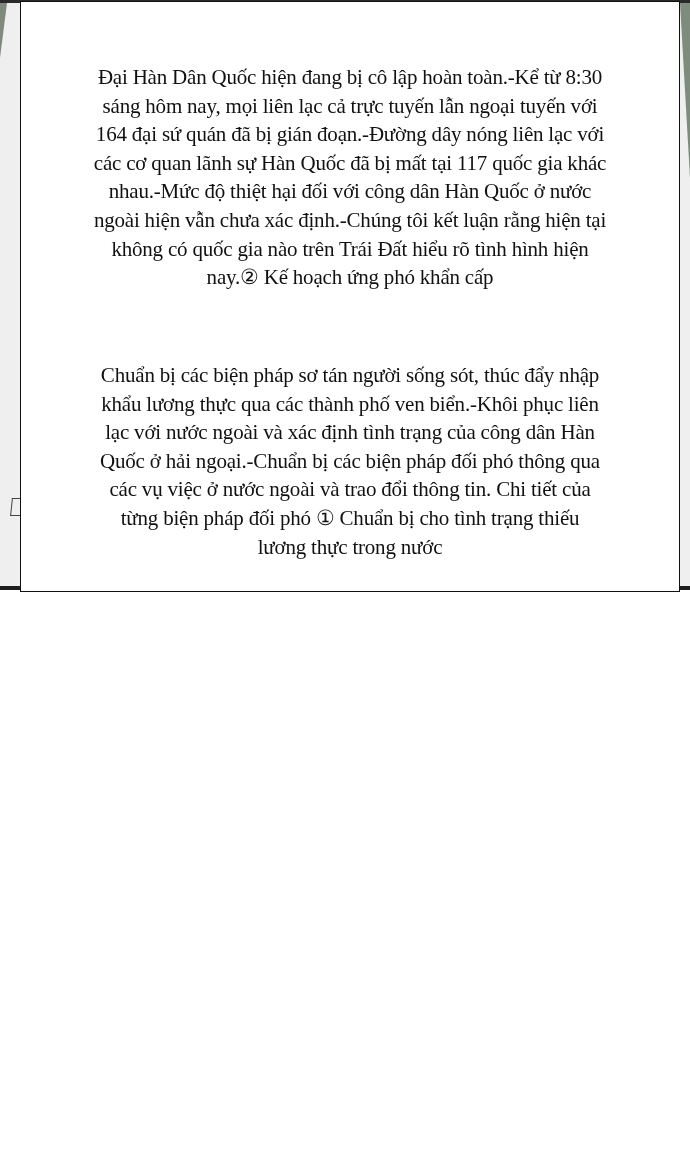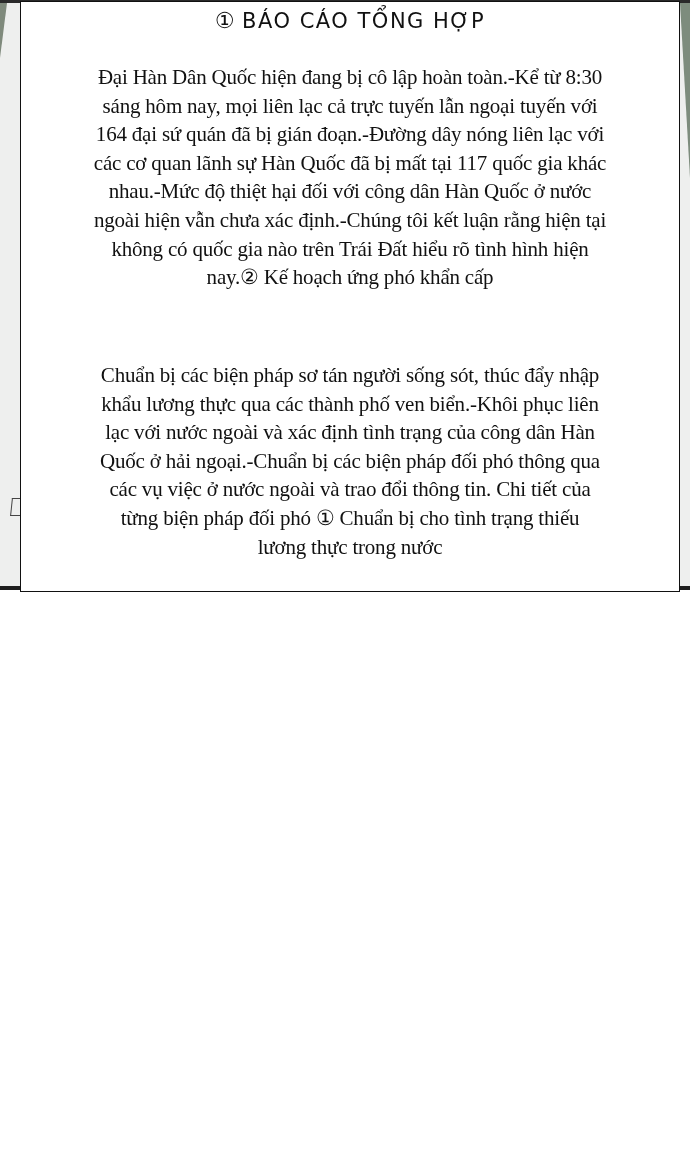--- a/index.html
+++ b/index.html
@@ -100,23 +100,20 @@
 </head>
 <body>
 
 <div class="panel">
   <div class="panel-left-shape"></div>
   <div class="panel-right-shape"></div>
   <div class="panel-small-box"></div>
 </div>
 
 <div class="caption-box">
-  <div class="caption-title">
-    <span class="num">①</span><span>BÁO CÁO TỔNG HỢP</span>
-  </div>
   <div class="caption-para para-1">Đại Hàn Dân Quốc hiện đang bị cô lập hoàn toàn.-Kể từ 8:30
 sáng hôm nay, mọi liên lạc cả trực tuyến lẫn ngoại tuyến với
 164 đại sứ quán đã bị gián đoạn.-Đường dây nóng liên lạc với
 các cơ quan lãnh sự Hàn Quốc đã bị mất tại 117 quốc gia khác
 nhau.-Mức độ thiệt hại đối với công dân Hàn Quốc ở nước
 ngoài hiện vẫn chưa xác định.-Chúng tôi kết luận rằng hiện tại
 không có quốc gia nào trên Trái Đất hiểu rõ tình hình hiện
 nay.② Kế hoạch ứng phó khẩn cấp</div>
   <div class="caption-para para-2">Chuẩn bị các biện pháp sơ tán người sống sót, thúc đẩy nhập
 khẩu lương thực qua các thành phố ven biển.-Khôi phục liên

